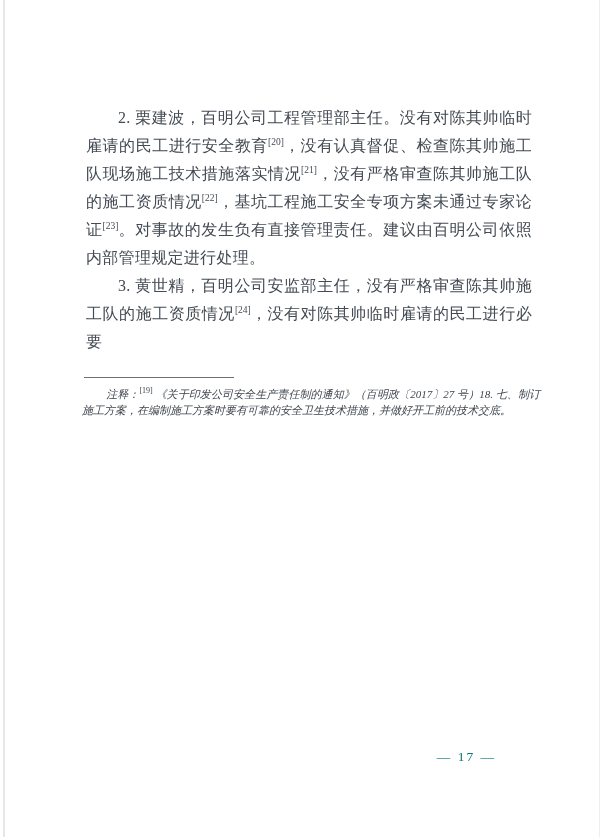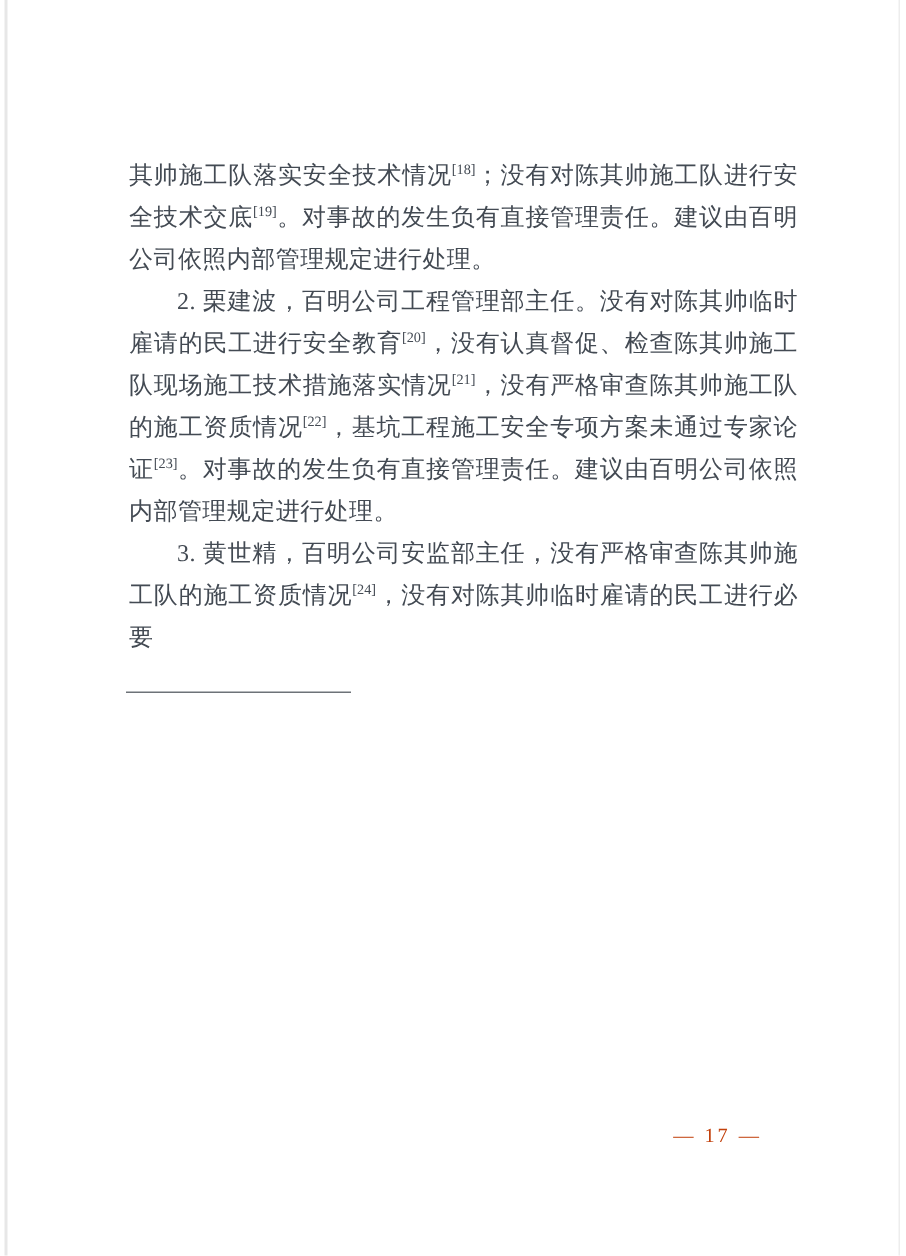--- a/index.html
+++ b/index.html
@@ -21,34 +21,34 @@
     width:150px;height:0;border:none;border-top:1.5px solid #6d7278;
     margin:21px 0 8px -2px;
   }
   .footnotes p{
     margin:0 0 0 -4px;width:458px;
     font-size:11px;line-height:16px;color:#3f464e;
     text-align:justify;text-indent:2.2em;font-style:italic;
   }
   .footnotes sup{font-size:8px;line-height:0;font-style:normal;}
   .page-number{
-    position:absolute;top:749px;right:96px;
-    font-size:13.5px;color:#c2410c;letter-spacing:2px;font-style:normal;text-align:center;
+    position:absolute;top:749px;right:108px;
+    font-size:13.5px;color:#0f766e;letter-spacing:2px;font-style:normal;text-align:center;
   }
 </style>
 </head>
 <body>
 
 <div class="scan-edge-left"></div>
 <div class="scan-edge-right"></div>
 
 <div class="content">
   <div class="body-text">
-      <p>其帅施工队落实安全技术情况<sup>[18]</sup>；没有对陈其帅施工队进行安全技术交底<sup>[19]</sup>。对事故的发生负有直接管理责任。建议由百明公司依照内部管理规定进行处理。</p>
       <p class="indent">2. 栗建波，百明公司工程管理部主任。没有对陈其帅临时雇请的民工进行安全教育<sup>[20]</sup>，没有认真督促、检查陈其帅施工队现场施工技术措施落实情况<sup>[21]</sup>，没有严格审查陈其帅施工队的施工资质情况<sup>[22]</sup>，基坑工程施工安全专项方案未通过专家论证<sup>[23]</sup>。对事故的发生负有直接管理责任。建议由百明公司依照内部管理规定进行处理。</p>
       <p class="indent">3. 黄世精，百明公司安监部主任，没有严格审查陈其帅施工队的施工资质情况<sup>[24]</sup>，没有对陈其帅临时雇请的民工进行必要</p>
     </div>
   <hr class="fn-sep">
   <div class="footnotes">
+      <p>注释：<sup>[19]</sup> 《关于印发公司安全生产责任制的通知》（百明政〔2017〕27 号）18. 七、制订施工方案，在编制施工方案时要有可靠的安全卫生技术措施，并做好开工前的技术交底。</p>
     </div>
 </div>
 
 <div class="page-number">— 17 —</div>
 
 </body></html>

